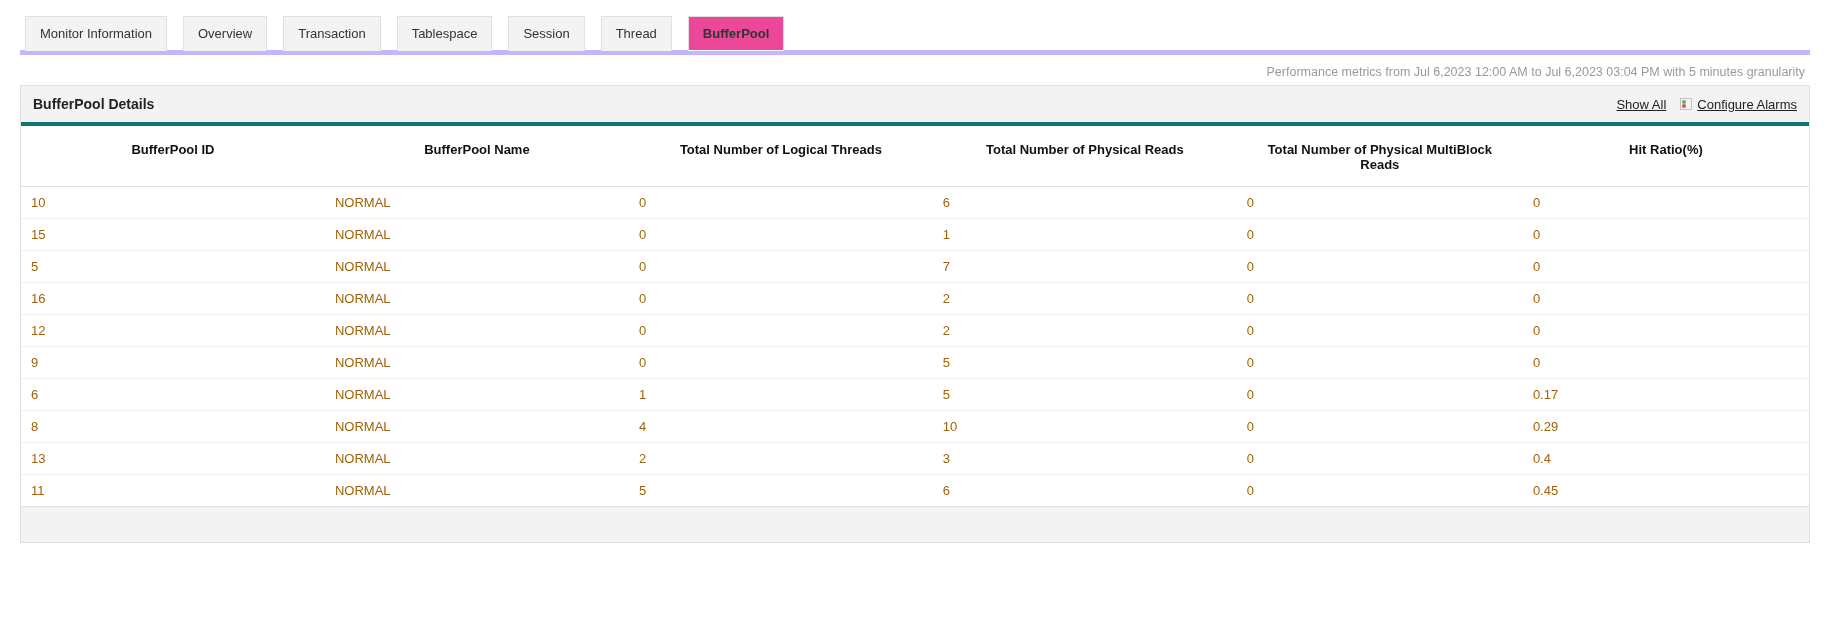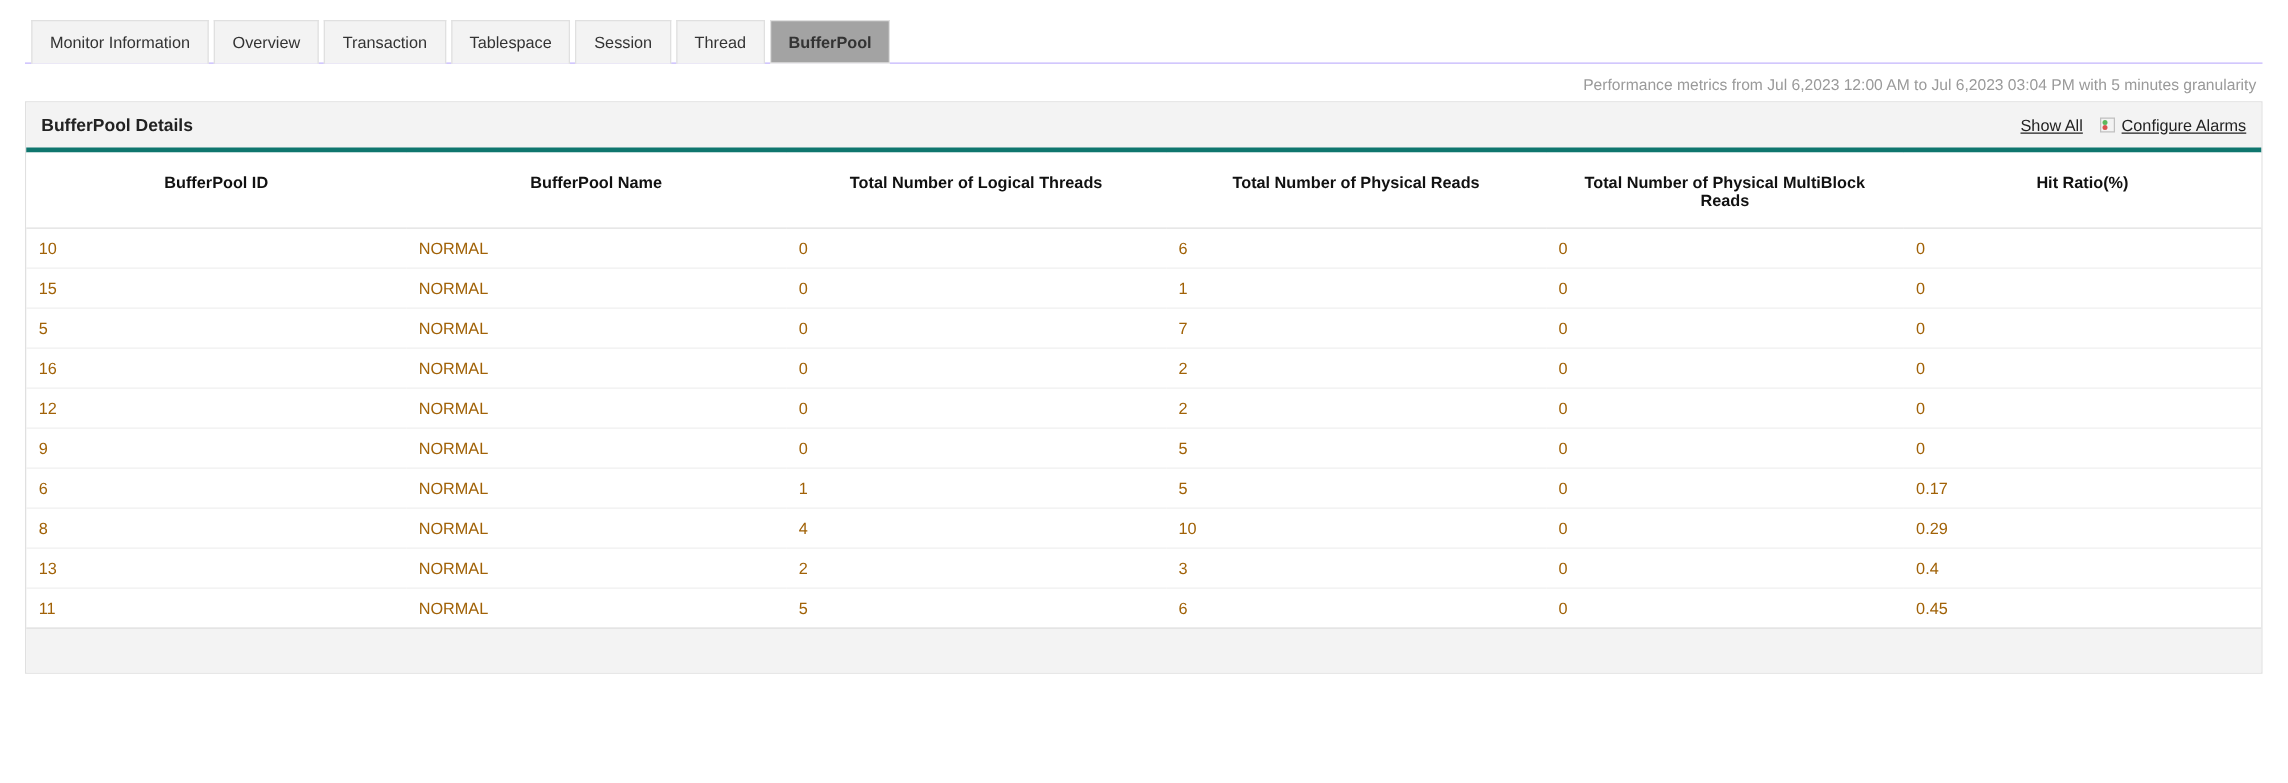--- a/index.html
+++ b/index.html
@@ -9,37 +9,37 @@
     }
     body {
       font-family: Arial, Helvetica, sans-serif;
       font-size: 13px;
       color: #333;
       background: #fff;
       padding: 15px 20px;
     }
     .tabs {
       display: flex;
-      gap: 4px;
-      border-bottom: 1px solid #c4b5fd;
+      gap: 16px;
+      border-bottom: 5px solid #c4b5fd;
       padding-left: 5px;
     }
     .tab {
       padding: 9px 14px;
       background: #f3f3f3;
       border: 1px solid #e0e0e0;
       border-bottom: none;
       cursor: pointer;
       color: #333;
       font-size: 13px;
       position: relative;
       top: 1px;
     }
     .tab.active {
-      background: #a3a3a3;
+      background: #ec4899;
       font-weight: bold;
       border-bottom: 1px solid #fff;
     }
     .metrics-bar {
       text-align: right;
       padding: 10px 5px 6px 0;
       color: #9a9a9a;
       font-size: 12.5px;
     }
     .panel {

